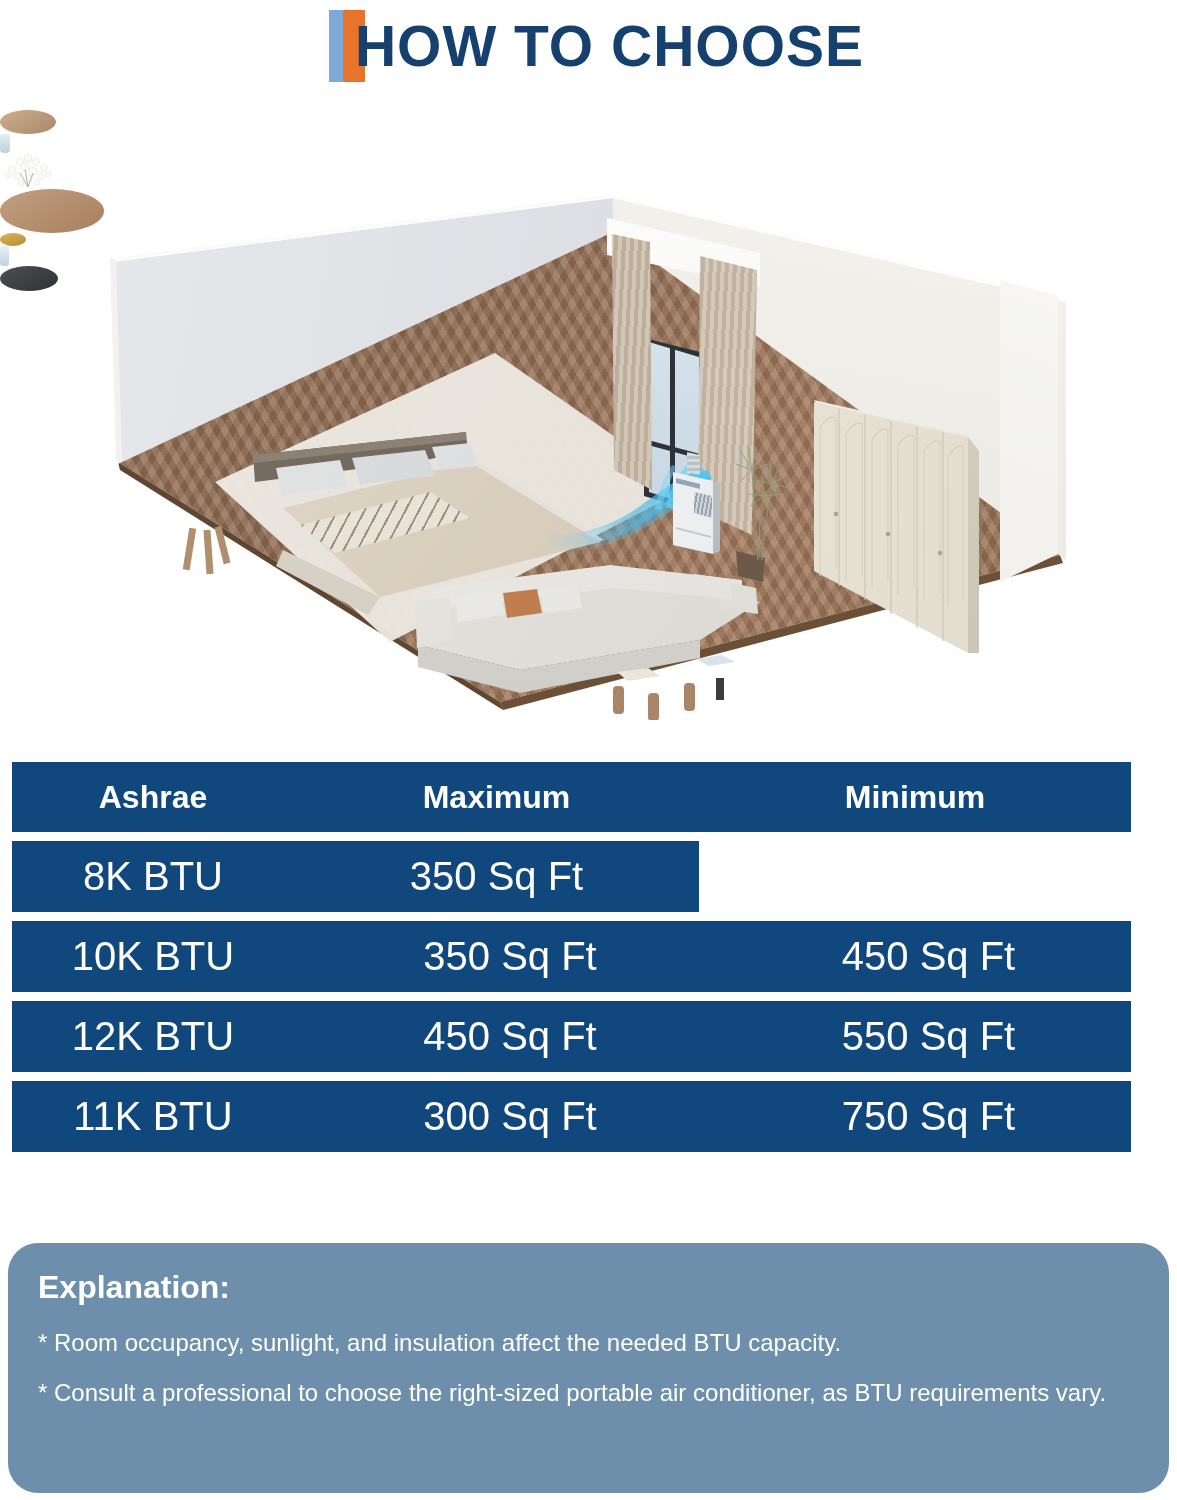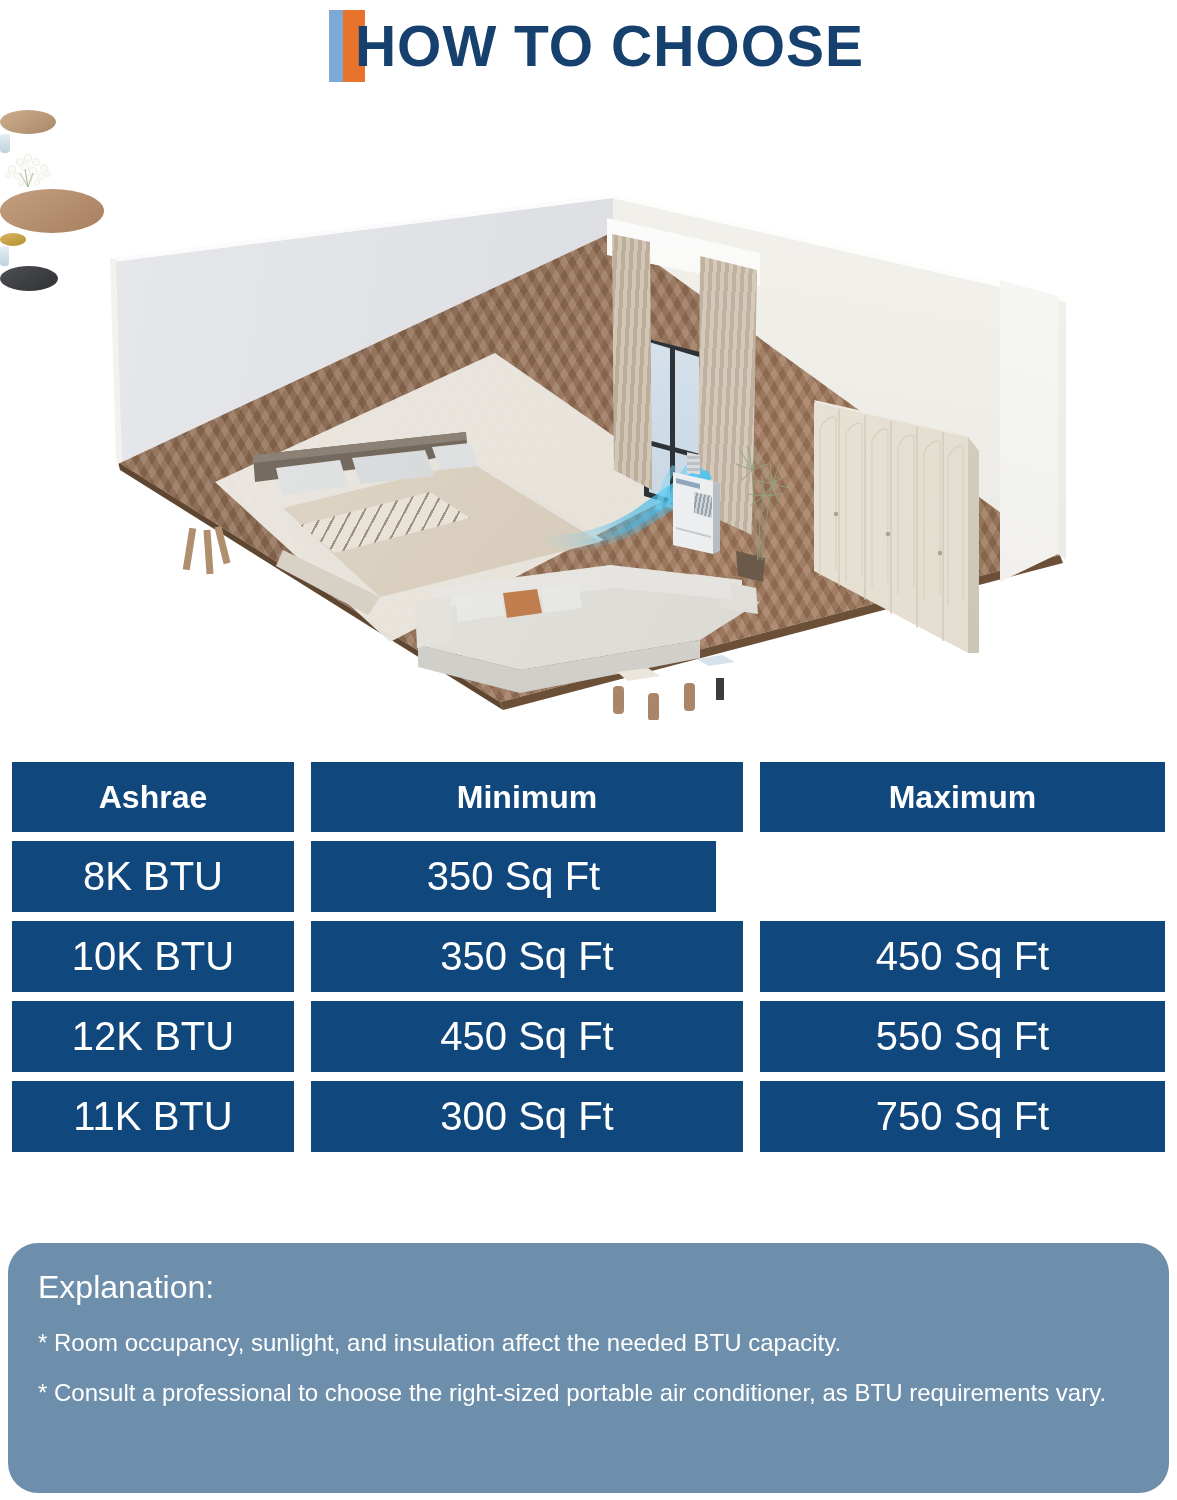--- a/index.html
+++ b/index.html
@@ -343,40 +343,40 @@
     background:linear-gradient(180deg,#ddd8ca,#c9c3b3);
   }
   #wardrobe-doors { left:0; top:0; width:1177px; height:610px; }
   #wardrobe-doors svg { display:block; }
 
   
   #btu-table {
     position:absolute; left:12px; top:762px; width:1153px;
     display:flex; flex-direction:column; gap:9px;
   }
-  .trow { display:flex; gap:17px; }
+  .trow { display:flex; }
   .tcell {
     background:#10487e;
     color:#ffffff;
     display:flex; align-items:center; justify-content:center;
   }
   .trow.header .tcell { height:70px; font-size:32px; font-weight:bold; }
   .trow.body   .tcell { height:71px; font-size:40px; font-weight:400; }
   .col-0 { width:282px; }
   .col-1 { width:432px; }
   .col-2 { width:405px; }
 
   
   #explanation {
     position:absolute; left:8px; top:1243px; width:1161px; height:250px;
     background:#6d8fab; border-radius:30px;
     padding:26px 30px 0 30px;
   }
   #exp-title {
-    color:#ffffff; font-size:32px; font-weight:400; margin-bottom:22px;
+    color:#ffffff; font-size:32px; font-weight:700; margin-bottom:22px;
   }
   .exp-line {
     color:#ffffff; font-size:24px; font-weight:400;
     line-height:30px; margin-bottom:20px;
   }
 </style>
 </head>
 <body>
 
 <div id="title-bar">
@@ -555,22 +555,22 @@
   <div id="ct-glass"></div>
 
   <div id="stable-top"></div>
   <div id="stable-leg"></div>
   <div class="lay" id="stable-paper"></div>
 </div>
 
 <div id="btu-table">
   <div class="trow header">
     <div class="tcell col-0">Ashrae</div>
+    <div class="tcell col-2">Maximum</div>
     <div class="tcell col-1">Minimum</div>
-    <div class="tcell col-2">Maximum</div>
   </div>
 
   <div class="trow body">
     <div class="tcell col-0">8K BTU</div>
     <div class="tcell col-2">350 Sq Ft</div>
   </div>
 
   <div class="trow body">
     <div class="tcell col-0">10K BTU</div>
     <div class="tcell col-1">350 Sq Ft</div>

